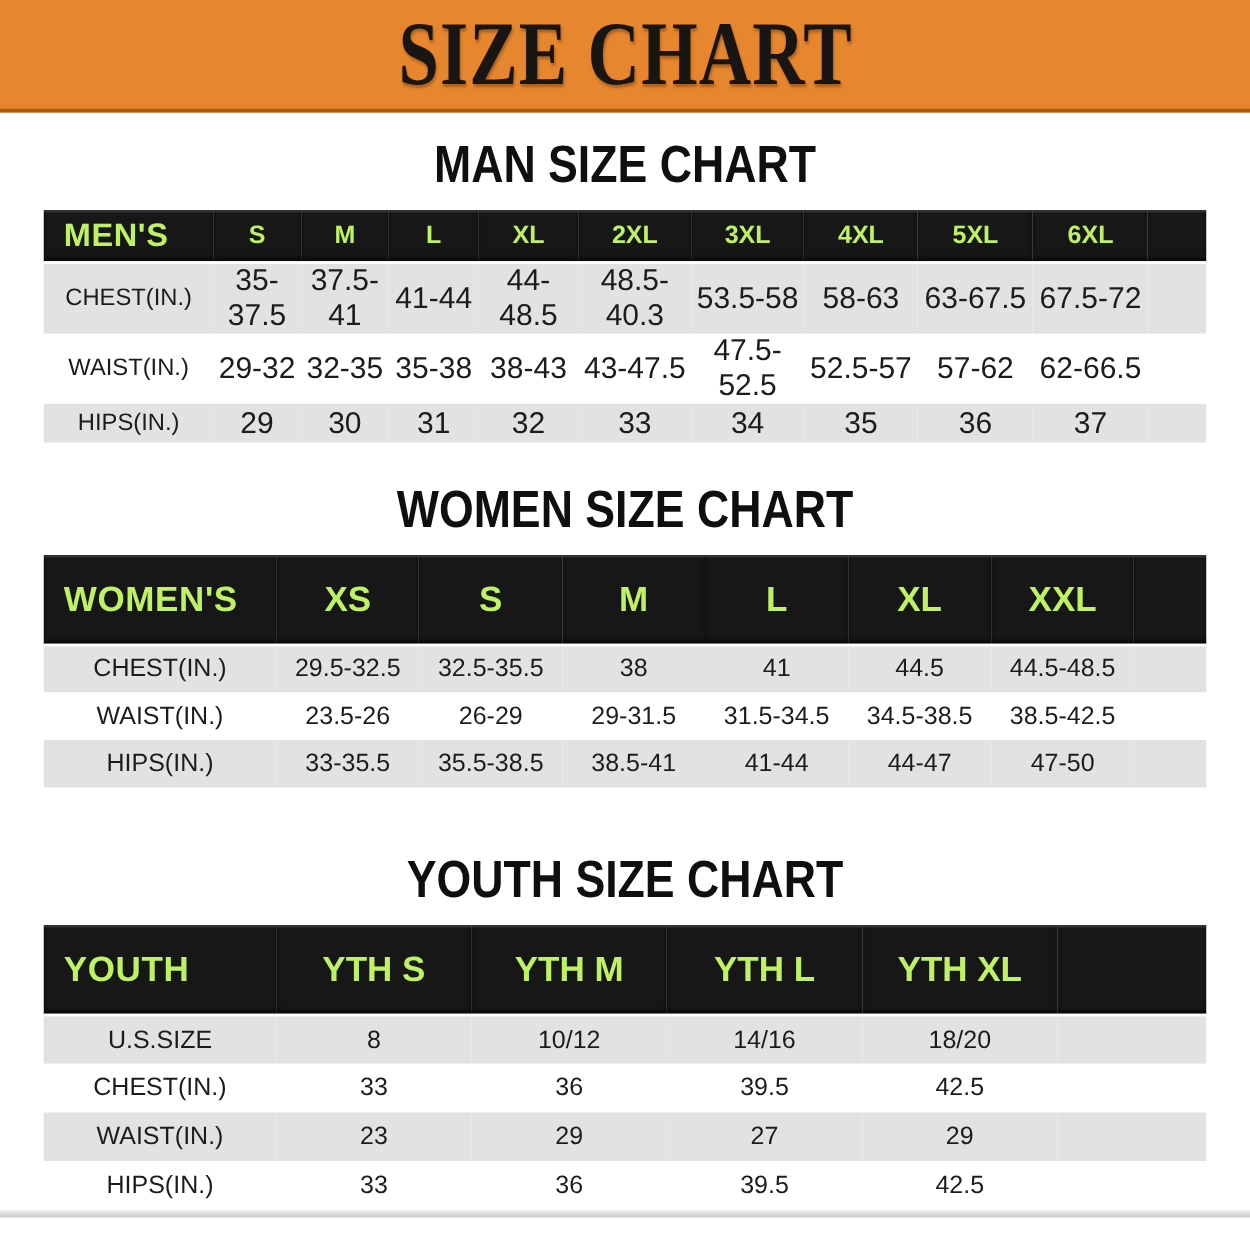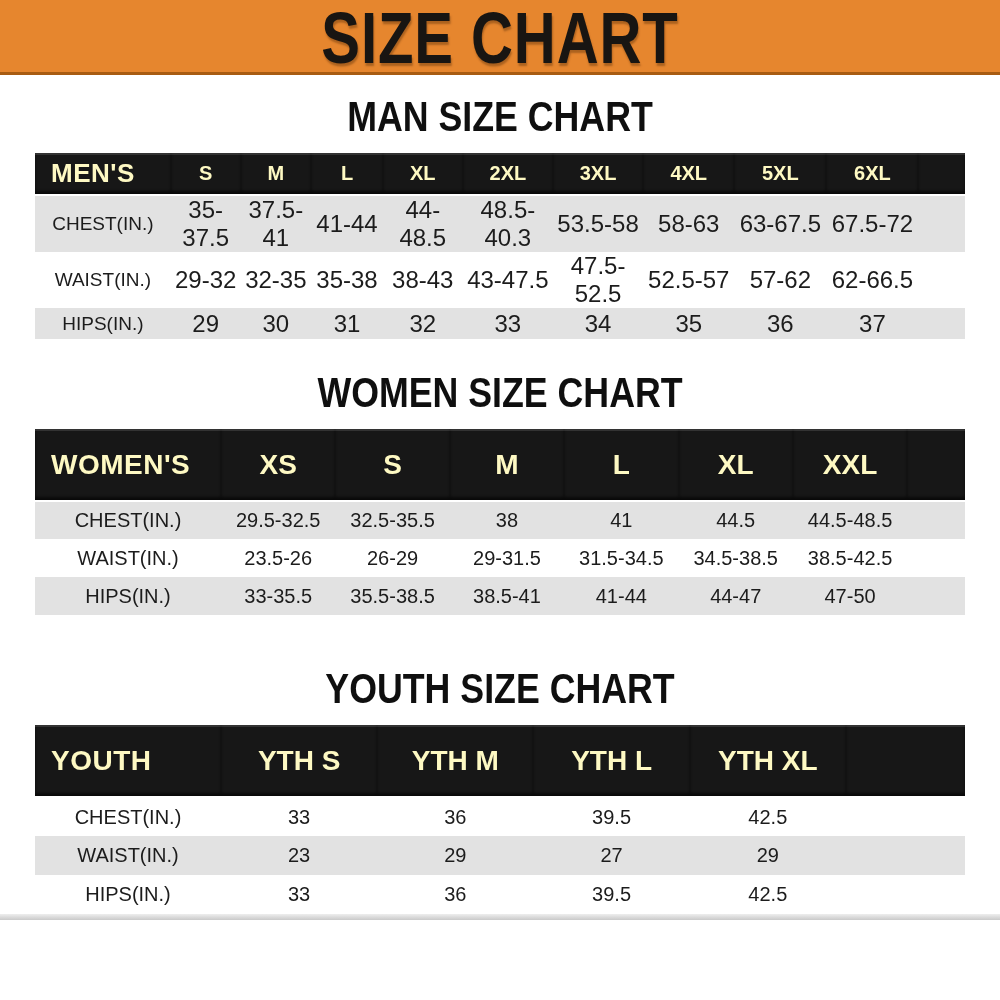--- a/index.html
+++ b/index.html
@@ -1,23 +1,23 @@
 <!DOCTYPE html>
 <html style="--banner-bg: #e6862e; --banner-edge: #a85c12; --header-bg: #171717; --stripe-bg: #e2e2e2; --disclaimer-color: #9e2f28;"><head>
 <meta charset="utf-8">
 <style>
   * { margin: 0; padding: 0; box-sizing: border-box; }
   html, body { width: 1000px; background: #ffffff; font-family: "Liberation Sans", sans-serif; }
   .page { width: 1000px; height: 1000px; background: #fff; overflow: hidden; display: flex; flex-direction: column; }
 
   
   .banner {
-    height: 75px; background: var(--banner-bg, #e6862e);
+    height: 90px; background: var(--banner-bg, #e6862e);
     border-bottom: 3px solid var(--banner-edge, #a85c12);
-    display: flex; justify-content: center;
+    display: flex; align-items: center; justify-content: center; font-family: Liberation Serif, serif;
   }
   .banner h1 {
     font-size: 66px; font-weight: bold; color: #181512;
     letter-spacing: 1px; transform: scale(0.88, 1.1);
     text-shadow: 1px 2px 2px rgba(60,30,0,0.35);
     white-space: nowrap;
   }
 
   
   .section-heading {
@@ -26,21 +26,21 @@
   }
   .mt-men   { margin: 20px 0 14px 0; }
   .mt-women { margin: 32px 0 14px 0; }
   .mt-youth { margin: 52px 0 14px 0; }
 
   
   .size-table {
     width: 930px; margin: 0 auto; border-collapse: collapse; table-layout: fixed;
   }
   .size-table th {
-    background: var(--header-bg, #171717); color: #fef9c3; font-weight: bold;
+    background: var(--header-bg, #171717); color: #bef264; font-weight: bold;
     border-bottom: 2px solid #ffffff; vertical-align: middle;
     box-shadow: inset 0 2px 0 rgba(255,255,255,0.12), inset 0 -3px 3px rgba(0,0,0,0.6);
   }
   .size-table .hdr-label { text-align: left; padding-left: 16px; letter-spacing: 0.5px; }
   .size-table .hdr-size  { text-align: center; }
   .size-table td { text-align: center; color: #1c1c1c; vertical-align: middle; }
   .size-table tr.stripe td { background: var(--stripe-bg, #e2e2e2); }
   .size-table tr.plain  td { background: #ffffff; }
   .size-table .row-label { font-size: 19px; }
 
@@ -226,20 +226,28 @@
             <tr>
               <th class="hdr-label">YOUTH</th>
               <th class="hdr-size">YTH S</th>
               <th class="hdr-size">YTH M</th>
               <th class="hdr-size">YTH L</th>
               <th class="hdr-size">YTH XL</th>
               <th class="hdr-size"></th>
             </tr>
           </thead>
           <tbody>
+            <tr class="stripe">
+              <td class="row-label">U.S.SIZE</td>
+              <td class="val">8</td>
+              <td class="val">10/12</td>
+              <td class="val">14/16</td>
+              <td class="val">18/20</td>
+              <td class="val"></td>
+            </tr>
             <tr class="plain">
               <td class="row-label">CHEST(IN.)</td>
               <td class="val">33</td>
               <td class="val">36</td>
               <td class="val">39.5</td>
               <td class="val">42.5</td>
               <td class="val"></td>
             </tr>
             <tr class="stripe">
               <td class="row-label">WAIST(IN.)</td>

